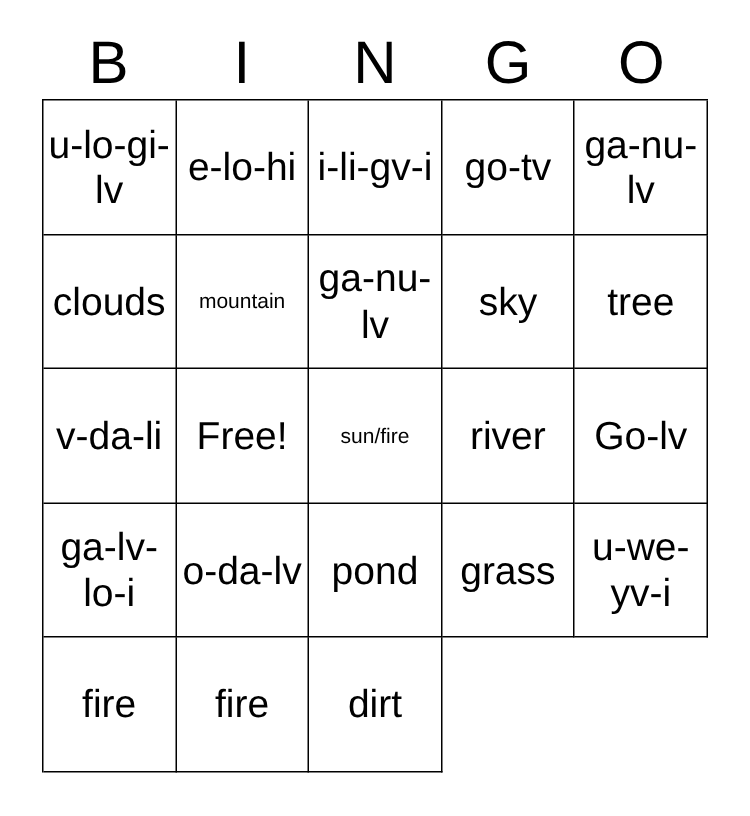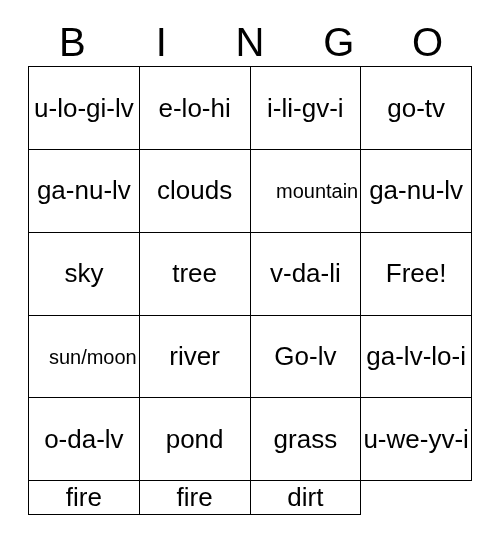--- a/index.html
+++ b/index.html
@@ -44,21 +44,21 @@
   }
 
   
   .grid {
     position: absolute;
     left: 28px;
     top: 66px;
     width: 444px;
     height: 449px;
     display: grid;
-    grid-template-columns: repeat(4, 1fr);
+    grid-template-columns: repeat(5, 1fr);
     grid-template-rows: repeat(5, 1fr);
     border-top: 1px solid #000000;
     border-left: 1px solid #000000;
     box-sizing: border-box;
   }
   .cell {
     border-right: 1px solid #000000;
     border-bottom: 1px solid #000000;
     box-sizing: border-box;
     display: flex;
@@ -72,23 +72,22 @@
     display: block;
     width: 100%;
     font-size: 26px;
     line-height: 1.18;
     word-break: break-word;
     overflow-wrap: break-word;
     hyphens: none;
   }
   
   .cell.small .cell-text {
-    font-size: 20px;
+    font-size: 14px;
     line-height: 1.2;
-    text-align: right;
   }
 </style>
 </head>
 <body>
 
 <div class="card">
 
   <div class="header-row">
     <div class="header-cell">B</div>
     <div class="header-cell">I</div>
@@ -128,21 +127,21 @@
       <div class="cell">
         <span class="cell-text">tree</span>
       </div>
       <div class="cell">
         <span class="cell-text">v-da-li</span>
       </div>
       <div class="cell">
         <span class="cell-text">Free!</span>
       </div>
       <div class="cell small">
-        <span class="cell-text">sun/moon</span>
+        <span class="cell-text">sun/fire</span>
       </div>
       <div class="cell">
         <span class="cell-text">river</span>
       </div>
       <div class="cell">
         <span class="cell-text">Go-lv</span>
       </div>
       <div class="cell">
         <span class="cell-text">ga-lv-lo-i</span>
       </div>

